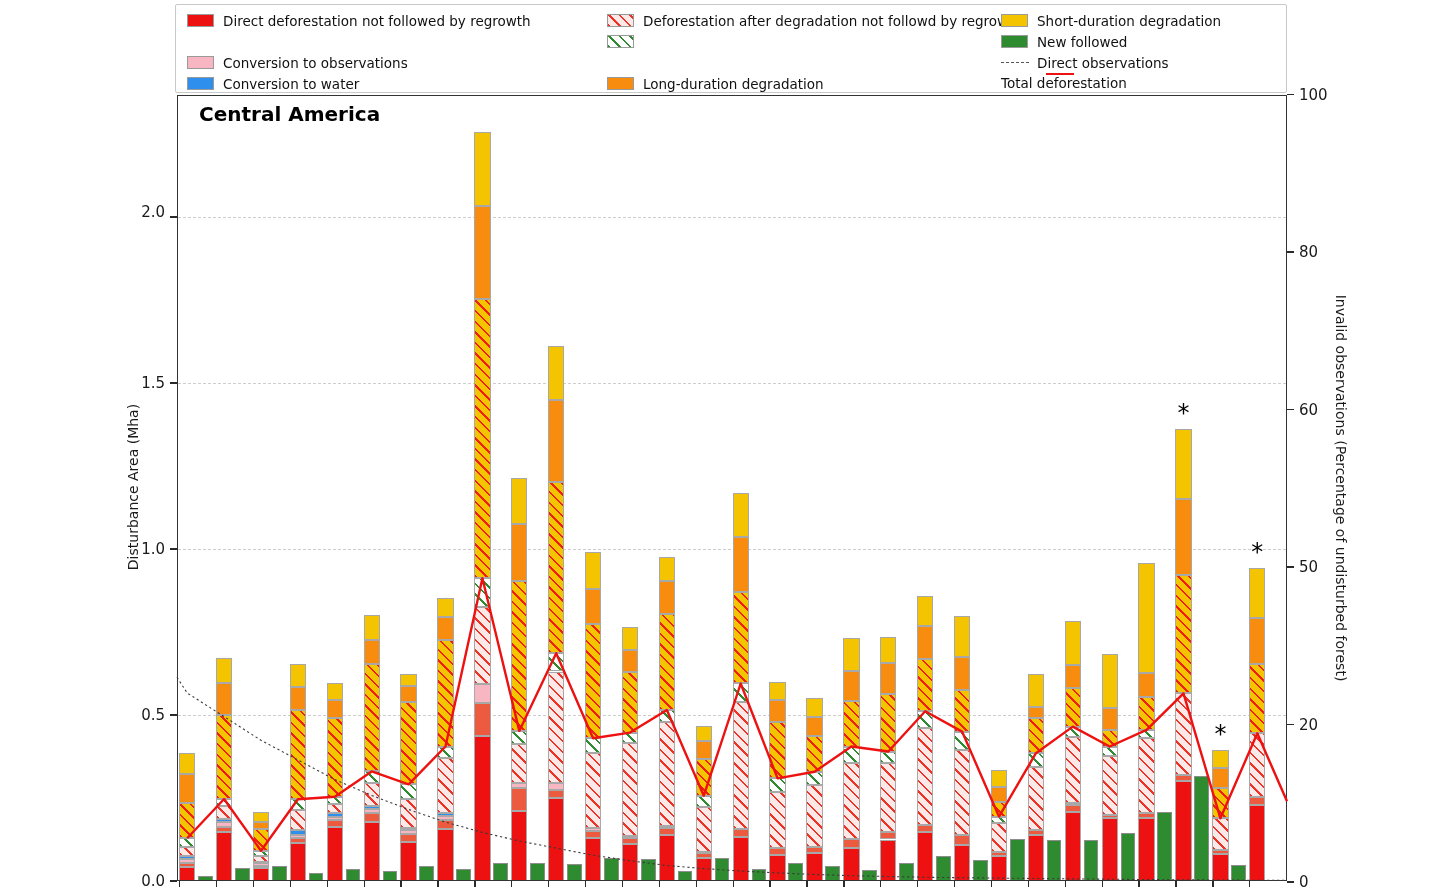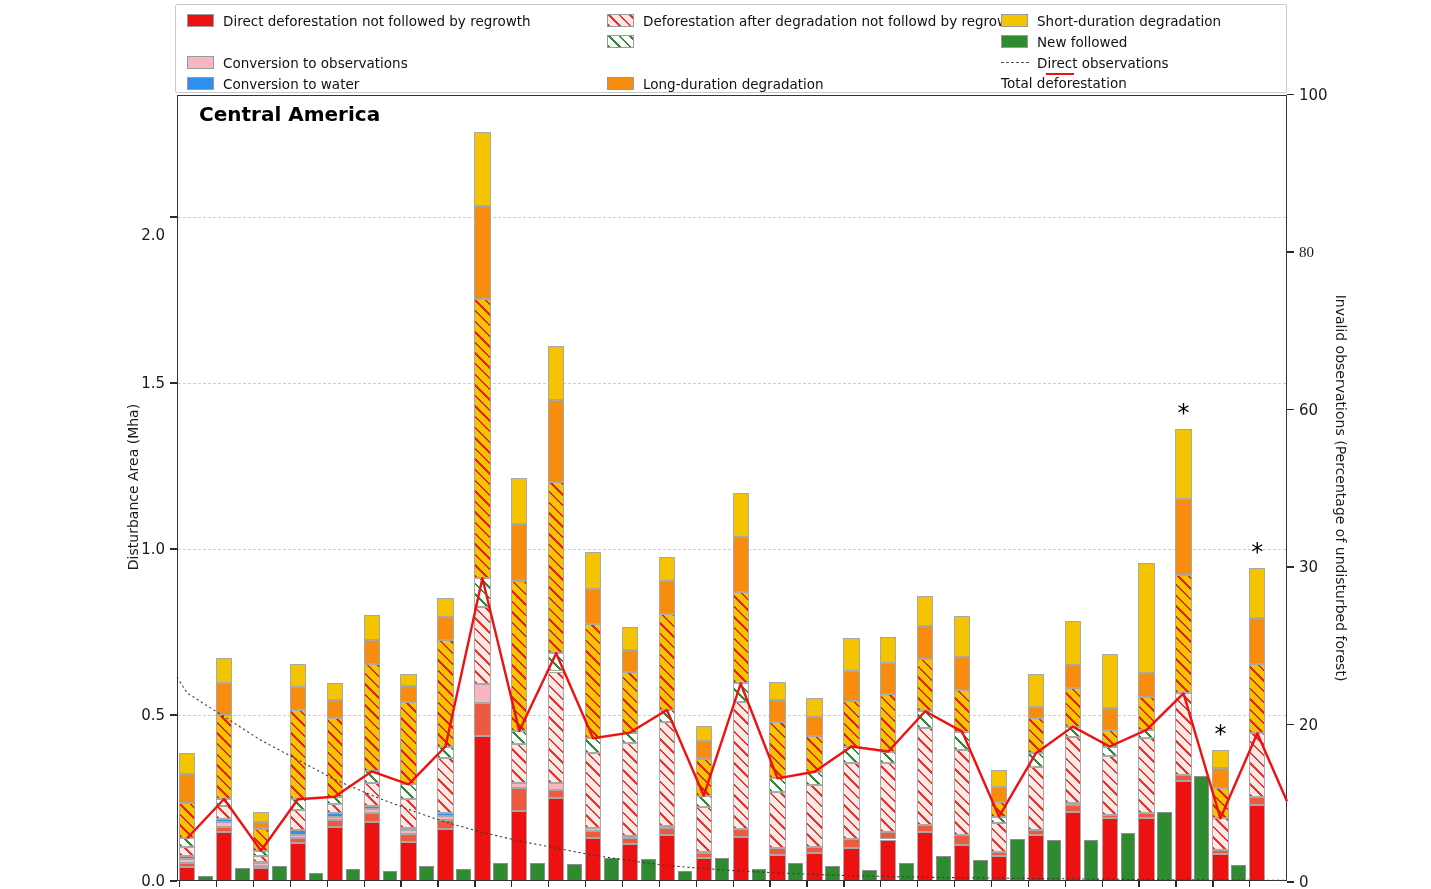--- a/index.html
+++ b/index.html
@@ -342,31 +342,31 @@
       <div class="xtick" style="left: 1249.1px;"></div>
       <div class="ytick-l" style="top: 880.3px;"></div>
       <div class="tlab-l" style="left: 165px; top: 881px;">0.0</div>
       <div class="ytick-l" style="top: 714.3px;"></div>
       <div class="tlab-l" style="left: 165px; top: 715px;">0.5</div>
       <div class="ytick-l" style="top: 548.3px;"></div>
       <div class="tlab-l" style="left: 165px; top: 549px;">1.0</div>
       <div class="ytick-l" style="top: 382.3px;"></div>
       <div class="tlab-l" style="left: 165px; top: 383px;">1.5</div>
       <div class="ytick-l" style="top: 216.3px;"></div>
-      <div class="tlab-l" style="left: 165px; top: 235px;">2.0</div>
+      <div class="tlab-l" style="left: 165px; top: 212px;">2.0</div>
       <div class="ytick-r" style="top: 881.3px;"></div>
       <div class="tlab-r" style="left: 1299px; top: 882px;">0</div>
       <div class="ytick-r" style="top: 723.8px;"></div>
       <div class="tlab-r" style="left: 1299px; top: 724.5px;">20</div>
       <div class="ytick-r" style="top: 566.3px;"></div>
-      <div class="tlab-r" style="left: 1299px; top: 567px;">30</div>
+      <div class="tlab-r" style="left: 1299px; top: 567px;">50</div>
       <div class="ytick-r" style="top: 408.8px;"></div>
       <div class="tlab-r" style="left: 1299px; top: 409.5px;">60</div>
       <div class="ytick-r" style="top: 251.3px;"></div>
-      <div class="tlab-r" style="left: 1299px; top: 252px; font-family: Liberation Serif, serif;">80</div>
+      <div class="tlab-r" style="left: 1299px; top: 252px;">80</div>
       <div class="ytick-r" style="top: 93.8px;"></div>
       <div class="tlab-r" style="left: 1299px; top: 94.5px;">100</div>
     </div>
 
   <svg id="lines-svg" width="1431" height="889">
       <polyline points="177.0,677.3 187.2,693.0 224.1,716.6 261.0,740.3 297.9,759.9 334.8,779.6 371.7,795.4 408.6,809.5 445.5,822.1 482.4,832.4 519.3,841.0 556.2,848.1 593.1,855.2 630.0,860.7 666.9,865.5 703.8,868.6 740.7,871.0 777.6,872.9 814.5,874.5 851.4,875.7 888.3,876.5 925.2,877.3 962.1,877.7 999.0,878.1 1035.9,878.5 1072.8,878.9 1109.7,879.2 1146.6,879.6 1183.5,879.8 1220.4,880.0 1257.3,880.3 1287.0,880.4" fill="none" stroke="#3a3a3a" stroke-width="1.1" stroke-dasharray="2.2 2.8"></polyline>
       <polyline points="187.2,838.2 224.1,799.0 261.0,850.8 297.9,799.3 334.8,796.7 371.7,771.4 408.6,784.4 445.5,746.5 482.4,578.2 519.3,730.9 556.2,653.2 593.1,738.2 630.0,732.6 666.9,710.0 703.8,795.7 740.7,683.5 777.6,778.4 814.5,771.8 851.4,746.5 888.3,751.5 925.2,711.3 962.1,731.6 999.0,816.6 1035.9,753.2 1072.8,726.6 1109.7,746.5 1146.6,729.9 1183.5,693.4 1220.4,818.3 1257.3,733.3 1287.0,801.3" fill="none" stroke="#ee1111" stroke-width="2.4" stroke-linejoin="round"></polyline>
     </svg>
 
   <div id="legend">

